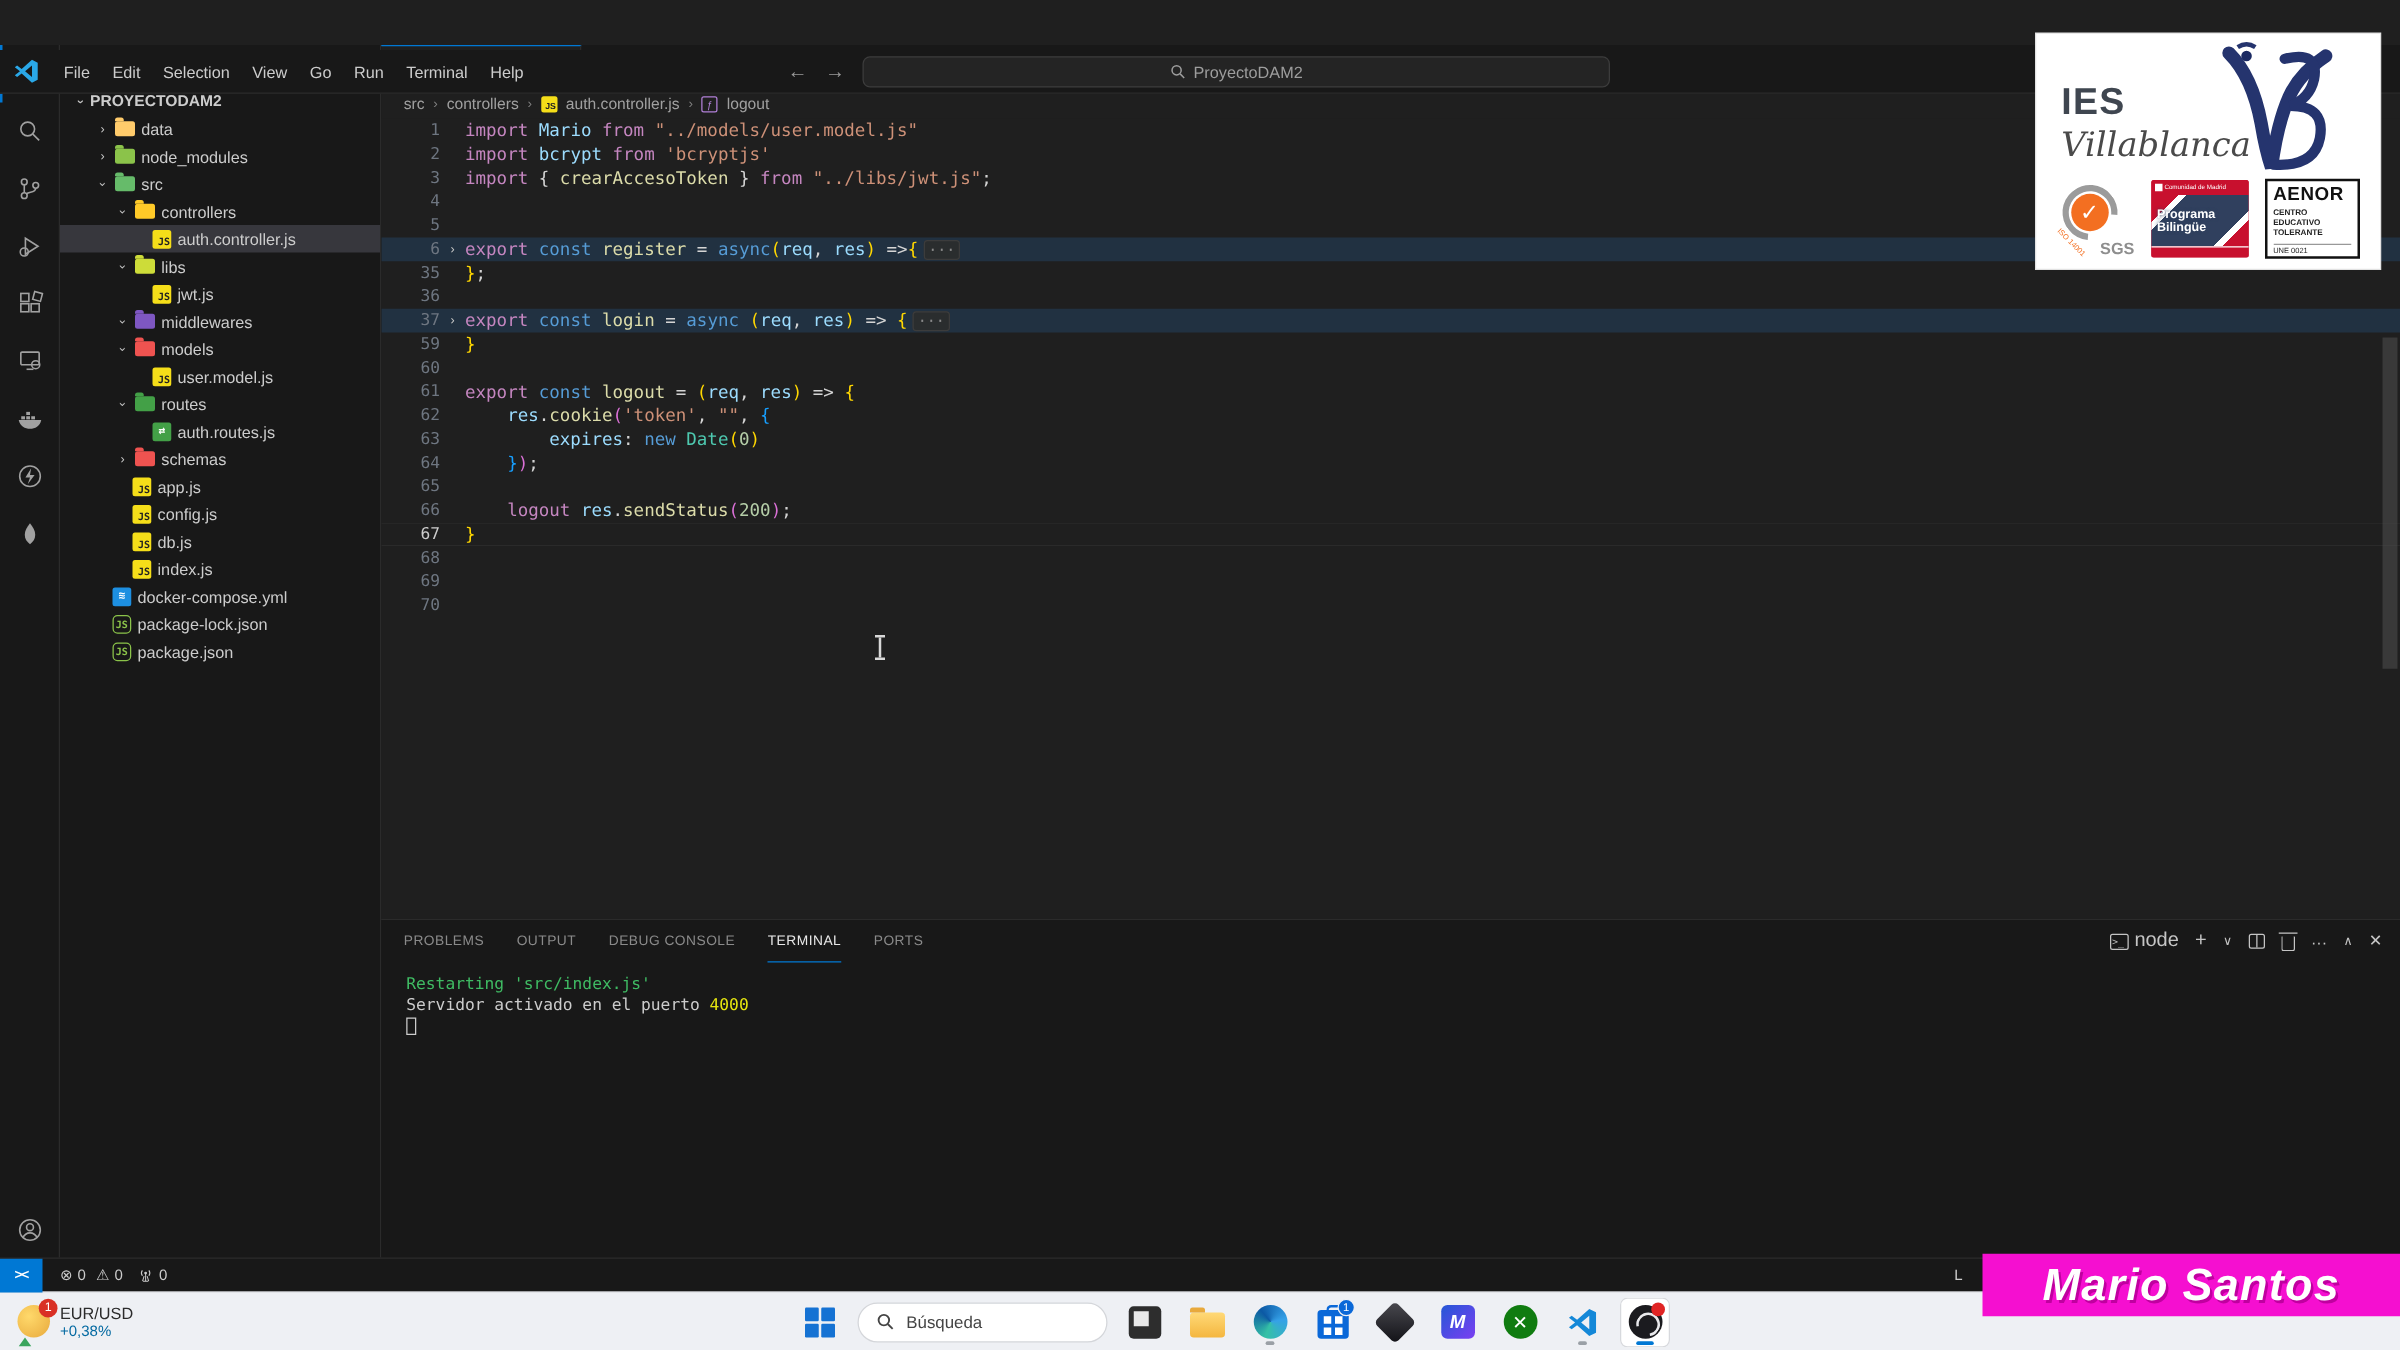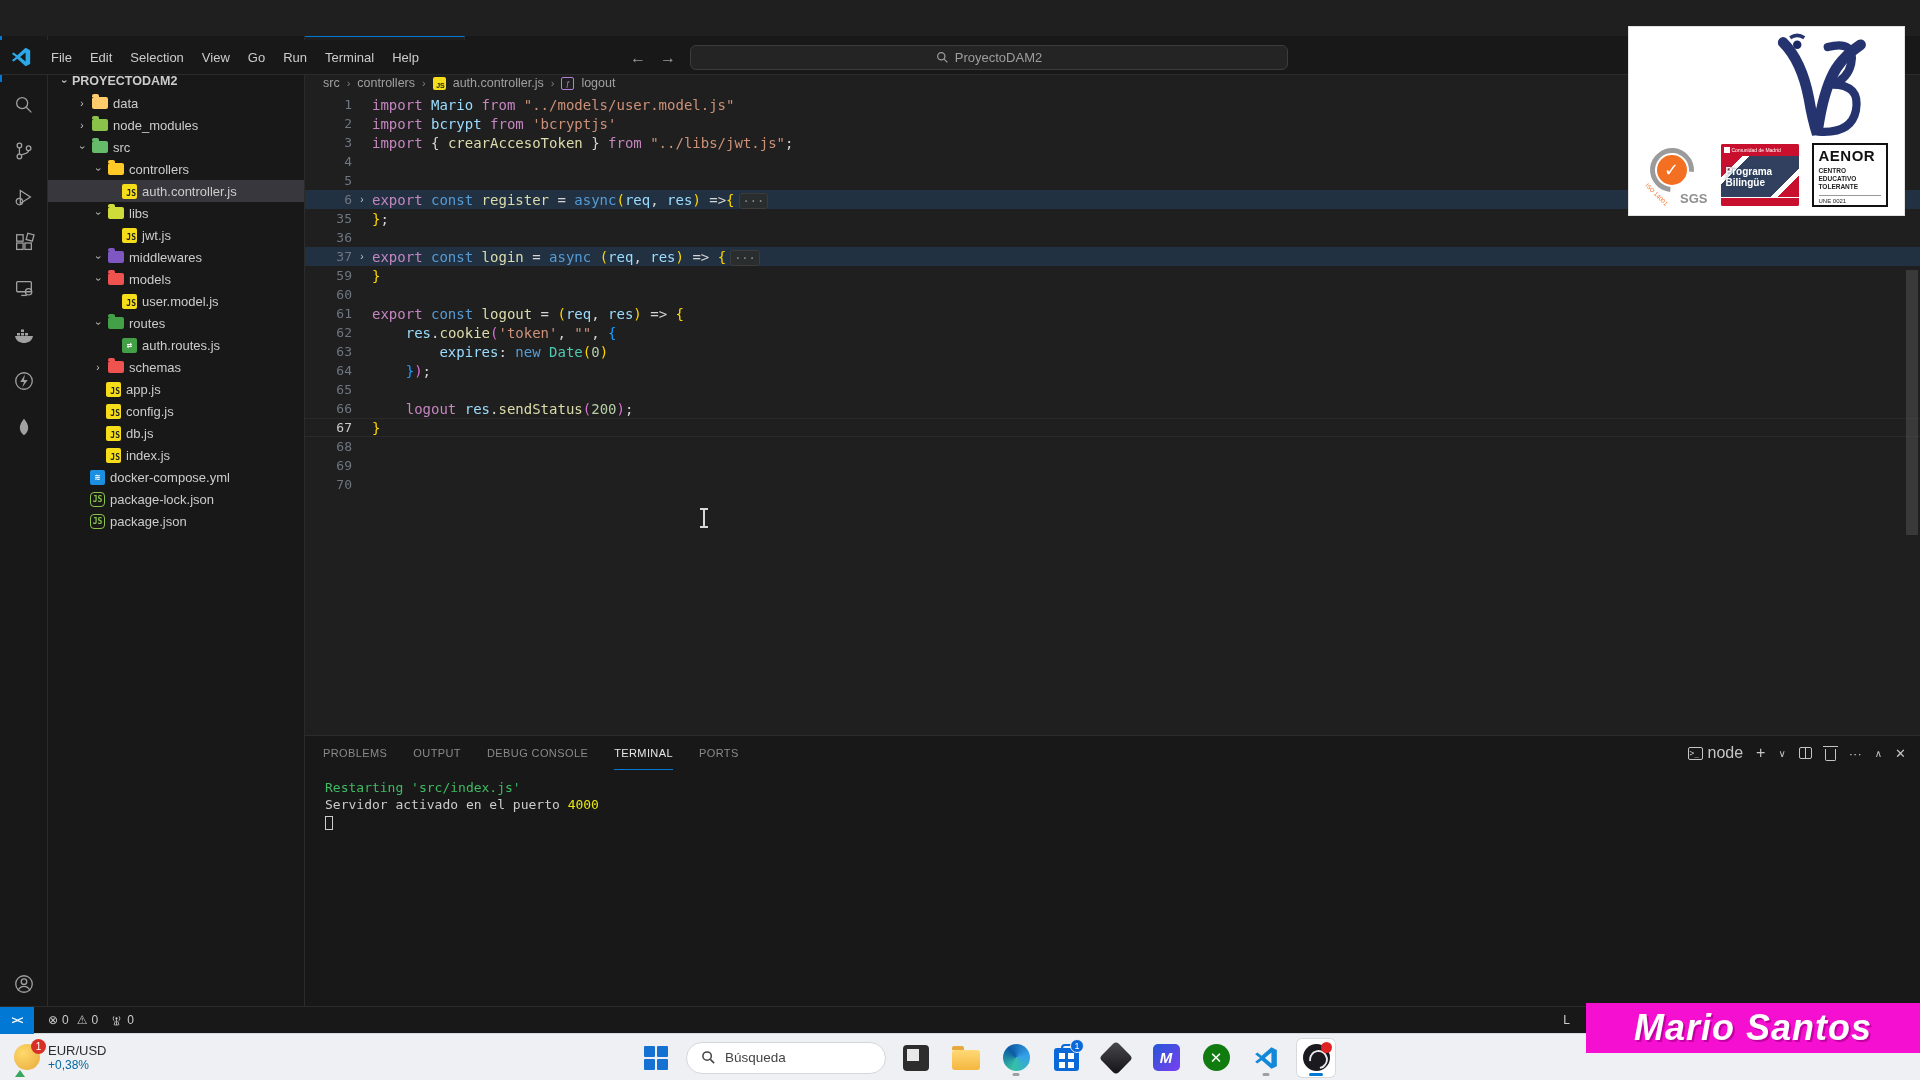--- a/index.html
+++ b/index.html
@@ -631,20 +631,24 @@
       <div class="tb-tile active-app">
           <div class="app-obs">
             <div class="obs-dot"></div>
           </div>
           <div class="run"></div>
         </div>
     </div>
   </div>
 
   <div id="ies-logo">
+    <div id="ies-text">
+      <div class="l1">IES</div>
+      <div class="l2">Villablanca</div>
+    </div>
     <svg id="vb-mono" width="120" height="108" viewBox="0 0 100 92">
       <path d="M22 8 Q38 24 44 56 Q47 74 51 86 Q55 56 63 38 Q70 22 88 10" stroke="#25346e" stroke-width="9" fill="none" stroke-linecap="round"></path>
       <path d="M60 12 Q84 6 80 26 Q77 39 64 44 Q88 44 84 66 Q80 86 52 84" stroke="#25346e" stroke-width="7" fill="none" stroke-linecap="round"></path>
       <circle cx="34" cy="10" r="3.6" fill="#1b2a63"></circle>
       <path d="M28 4 Q34 0 40 4" stroke="#25346e" stroke-width="3" fill="none"></path>
     </svg>
     <div class="badges">
       <div id="sgs">
         <div class="ring"></div>
         <div class="orange">✓</div>

